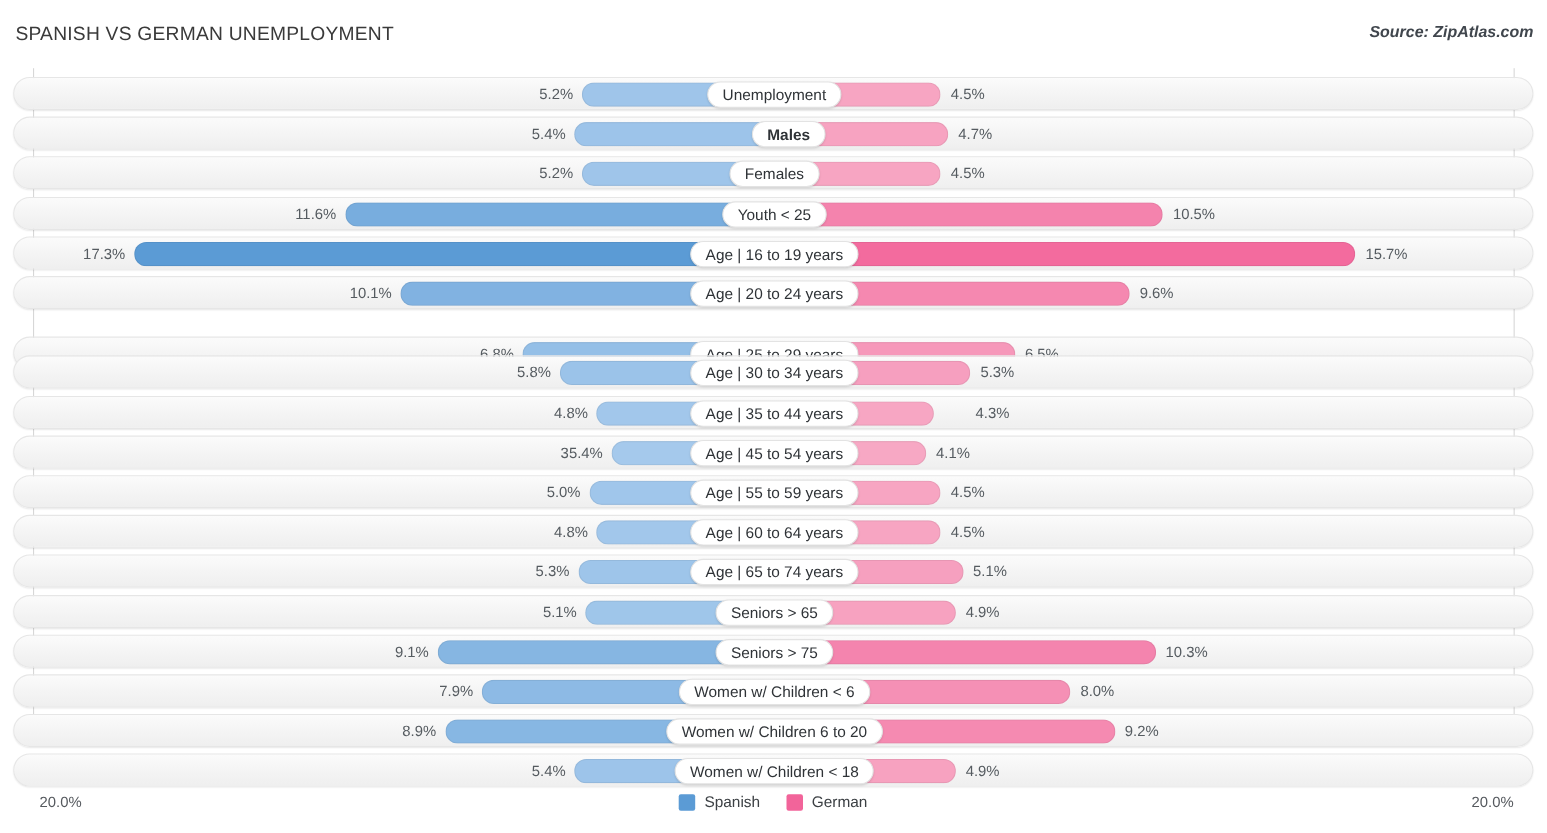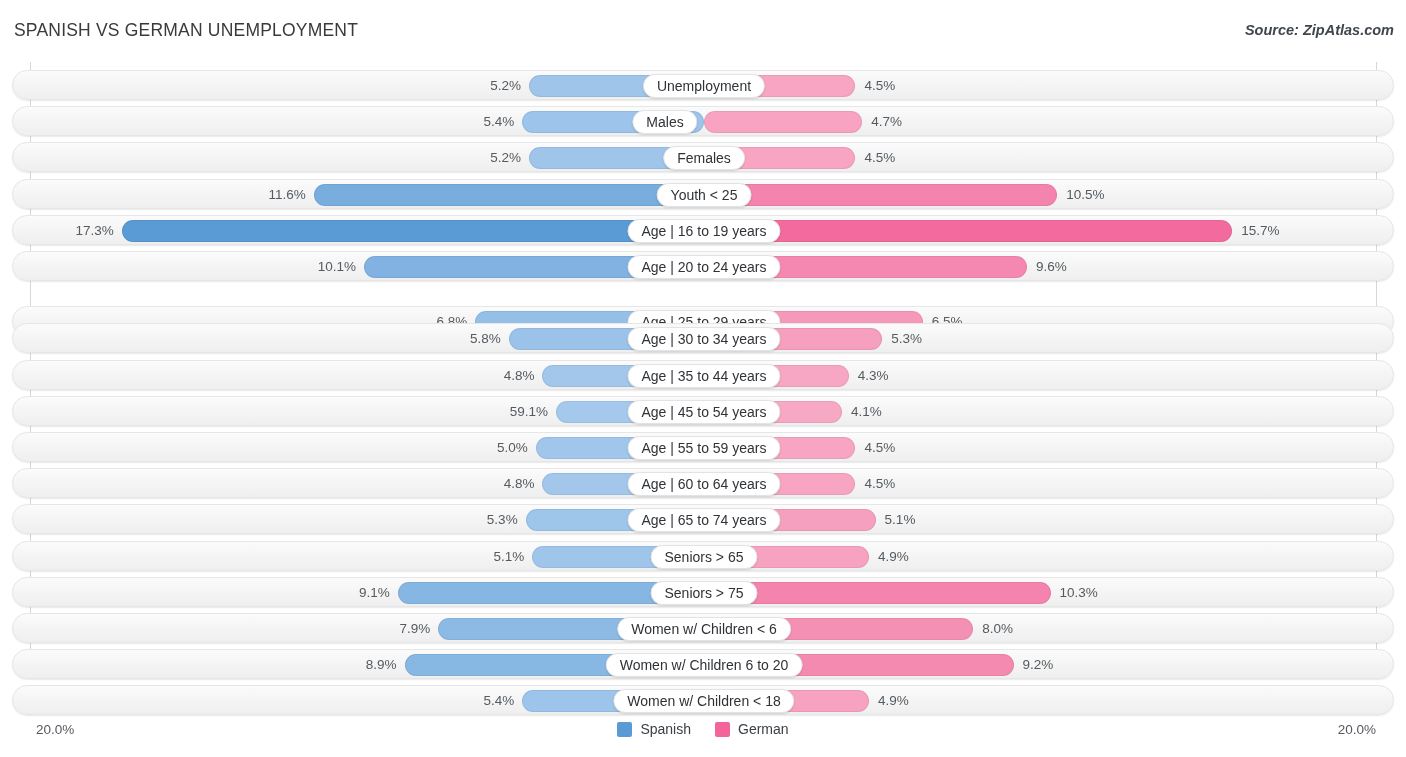--- a/index.html
+++ b/index.html
@@ -159,21 +159,21 @@
           <div class="bar bar-right" style="left: 691px; width: 151.425px; background: rgb(247, 165, 194);"></div>
           <div class="val val-left" style="left: 448.02px; width: 60px;">5.2%</div>
           <div class="val val-right" style="left: 851.425px; width: 60px;">4.5%</div>
           <div class="center-label" style="left: 691px;">Unemployment</div>
         </div>
         <div class="row" style="top: 44.2px;">
           <div class="bar bar-left" style="left: 509.29px; width: 181.71px; background: rgb(157, 196, 234);"></div>
           <div class="bar bar-right" style="left: 691px; width: 158.155px; background: rgb(247, 163, 193);"></div>
           <div class="val val-left" style="left: 441.29px; width: 60px;">5.4%</div>
           <div class="val val-right" style="left: 858.155px; width: 60px;">4.7%</div>
-          <div class="center-label" style="left: 652px;">Males</div>
+          <div class="center-label" style="left: 704px; font-weight: bold;">Males</div>
         </div>
         <div class="row" style="top: 80.4px;">
           <div class="bar bar-left" style="left: 516.02px; width: 174.98px; background: rgb(159, 197, 234);"></div>
           <div class="bar bar-right" style="left: 691px; width: 151.425px; background: rgb(247, 165, 194);"></div>
           <div class="val val-left" style="left: 448.02px; width: 60px;">5.2%</div>
           <div class="val val-right" style="left: 851.425px; width: 60px;">4.5%</div>
           <div class="center-label" style="left: 691px;">Females</div>
         </div>
         <div class="row" style="top: 116.6px;">
           <div class="bar bar-left" style="left: 300.66px; width: 390.34px; background: rgb(120, 173, 222);"></div>
@@ -207,27 +207,27 @@
           <div class="bar bar-left" style="left: 495.83px; width: 195.17px; background: rgb(155, 195, 233);"></div>
           <div class="bar bar-right" style="left: 691px; width: 178.345px; background: rgb(246, 159, 191);"></div>
           <div class="val val-left" style="left: 427.83px; width: 60px;">5.8%</div>
           <div class="val val-right" style="left: 878.345px; width: 60px;">5.3%</div>
           <div class="center-label" style="left: 691px; text-align: center;">Age | 30 to 34 years</div>
         </div>
         <div class="row" style="top: 297.6px;">
           <div class="bar bar-left" style="left: 529.48px; width: 161.52px; background: rgb(162, 199, 235);"></div>
           <div class="bar bar-right" style="left: 691px; width: 144.695px; background: rgb(247, 166, 195);"></div>
           <div class="val val-left" style="left: 461.48px; width: 60px;">4.8%</div>
-          <div class="val val-right" style="left: 844.695px; width: 60px;">4.3%</div>
+          <div class="val val-right" style="left: 844.695px; width: 60px; text-align: right;">4.3%</div>
           <div class="center-label" style="left: 691px;">Age | 35 to 44 years</div>
         </div>
         <div class="row" style="top: 333.8px;">
           <div class="bar bar-left" style="left: 542.94px; width: 148.06px; background: rgb(165, 201, 236);"></div>
           <div class="bar bar-right" style="left: 691px; width: 137.965px; background: rgb(247, 168, 196);"></div>
-          <div class="val val-left" style="left: 474.94px; width: 60px;">59.1%</div>
+          <div class="val val-left" style="left: 474.94px; width: 60px;">35.4%</div>
           <div class="val val-right" style="left: 837.965px; width: 60px;">4.1%</div>
           <div class="center-label" style="left: 691px;">Age | 45 to 54 years</div>
         </div>
         <div class="row" style="top: 370px;">
           <div class="bar bar-left" style="left: 522.75px; width: 168.25px; background: rgb(160, 198, 235);"></div>
           <div class="bar bar-right" style="left: 691px; width: 151.425px; background: rgb(247, 165, 194);"></div>
           <div class="val val-left" style="left: 454.75px; width: 60px;">5.0%</div>
           <div class="val val-right" style="left: 851.425px; width: 60px;">4.5%</div>
           <div class="center-label" style="left: 691px;">Age | 55 to 59 years</div>
         </div>

